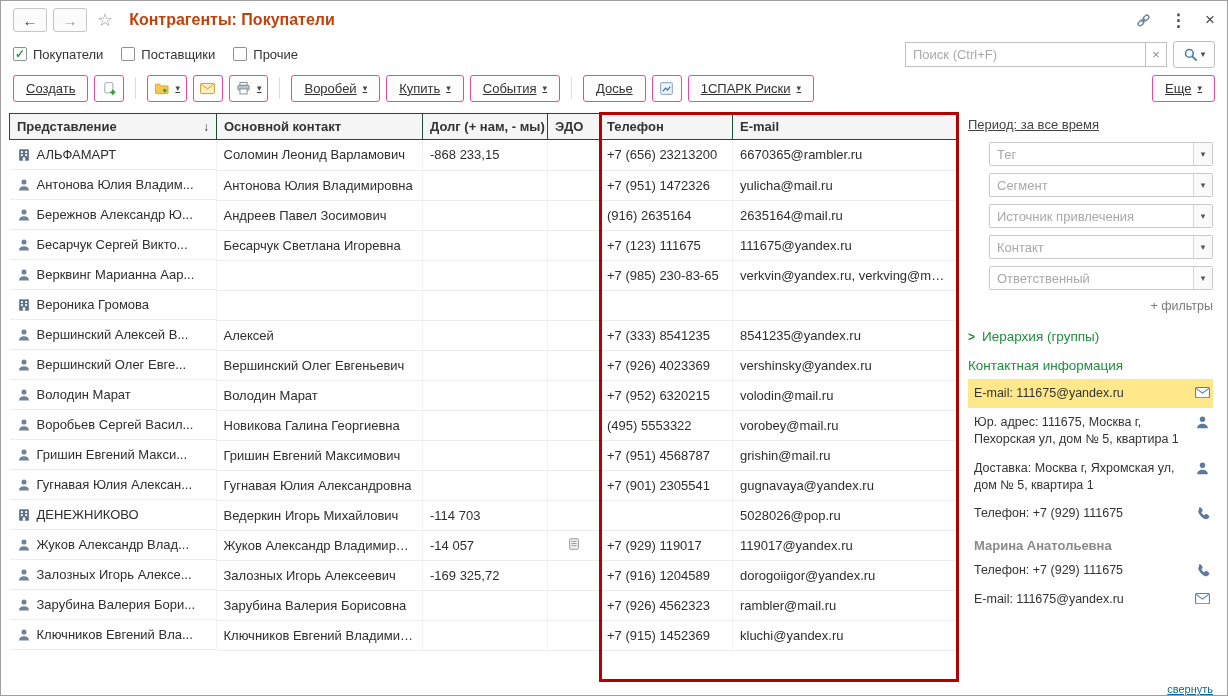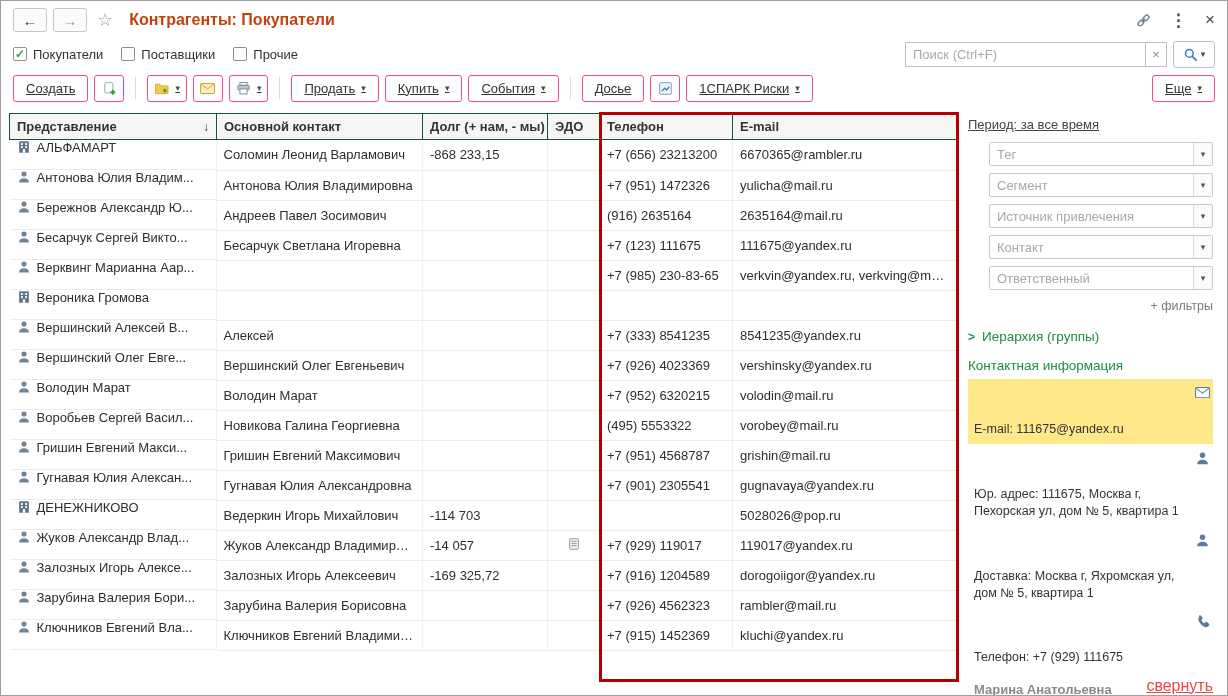--- a/index.html
+++ b/index.html
@@ -50,21 +50,21 @@
   .table-wrap { position:relative; width:958px; padding-left:8px; }
   table { border-collapse:collapse; table-layout:fixed; width:948px; }
   thead th { height:26px; background:#f5f5f5; border:1px solid #14532d; font-weight:bold; text-align:left;
              padding:0 7px; color:#333; font-size:13px; overflow:hidden; white-space:nowrap; cursor:pointer; }
   th.th-name { }
   .th-flex { display:flex; align-items:center; }
   .sort-ic { margin-left:auto; font-size:12px; color:#333; }
   tbody td { height:30px; border-bottom:1px solid #ececec; border-right:1px solid #f1f1f1; padding:0 7px;
              white-space:nowrap; overflow:hidden; text-overflow:ellipsis; font-size:13px; color:#2e2e2e; cursor:default; }
   tbody tr.selected td { background:#fff5bd; }
-  td.td-name { display:flex; align-items:flex-start; gap:6px; }
+  td.td-name { display:flex; align-items:center; gap:6px; }
   td.td-edo { text-align:center; }
   td.focus-cell { box-shadow: inset 0 0 0 2px #d9b917; background:#fffdf0; }
   .row-ic { width:14px; height:14px; display:inline-flex; flex-shrink:0; }
   .row-ic svg { width:100%; height:100%; }
 
   .annotation { position:absolute; left:598px; top:-1px; width:360px; height:570px;
                 border:3px solid #b30000; pointer-events:none; }
 
   
   .sidebar { width:270px; padding:2px 14px 4px 10px; position:relative; }
@@ -74,24 +74,24 @@
   .combo input::placeholder { color:#a8a8a8; }
   .combo-dd { width:19px; display:flex; align-items:center; justify-content:center; border-left:1px solid #d6d6d6;
               color:#555; font-size:9px; background:#fafafa; cursor:pointer; }
   .more-filters { display:block; text-align:right; margin-top:9px; color:#7a7a7a; font-size:12.5px; cursor:pointer; }
   .hier { margin-top:16px; color:#1e8e3e; display:flex; align-items:center; gap:7px; font-size:13.5px; cursor:pointer; }
   .hier .chev { font-weight:bold; font-size:12px; }
   .ci-title { margin-top:14px; color:#1e8e3e; font-size:13.5px; }
   .ci-list { margin-top:6px; }
   .ci-item { display:flex; align-items:flex-start; gap:8px; padding:6px 3px 6px 6px; font-size:12.5px; line-height:1.35; color:#333; cursor:pointer; }
   .ci-item.hl { background:#ffe88a; }
-  .ci-text { flex:1;margin-top:36px; }
+  .ci-text { flex:1; }
   .ci-ic { width:15px; height:15px; margin-left:auto; flex-shrink:0; margin-top:1px; }
   .ci-header { padding:10px 3px 3px 6px; color:#8a8a8a; font-weight:bold; font-size:13px; }
-  .collapse-link { position:absolute; right:14px; bottom:2px; color:#ef4444; font-size:16px; text-decoration:underline; cursor:pointer; }
+  .collapse-link { position:absolute; right:14px; bottom:2px; color:#0369a1; font-size:11px; text-decoration:underline; cursor:pointer; }
 </style>
 </head>
 <body>
 
 <div class="app">
 
   <div class="titlebar">
     <button class="nav-btn">
         <span>←</span>
       </button>
@@ -182,21 +182,21 @@
           <svg viewBox="0 0 16 16">
             <rect x="4.2" y="1.6" width="7.6" height="3" fill="#fff" stroke="#7e8b95"></rect>
             <rect x="2" y="4.6" width="12" height="5" rx="0.8" fill="#b9c6d0" stroke="#7e8b95"></rect>
             <rect x="4.2" y="8.4" width="7.6" height="5.4" fill="#fff" stroke="#7e8b95"></rect>
           </svg>
         </span>
       <span class="dd-arrow">▾</span>
     </button>
     <span class="sep"></span>
     <button class="btn">
-        <span>Продать</span>
+        <span>Воробей</span>
         <span class="dd-arrow">▾</span>
       </button>
     <button class="btn">
         <span>Купить</span>
         <span class="dd-arrow">▾</span>
       </button>
     <button class="btn">
         <span>События</span>
         <span class="dd-arrow">▾</span>
       </button>

